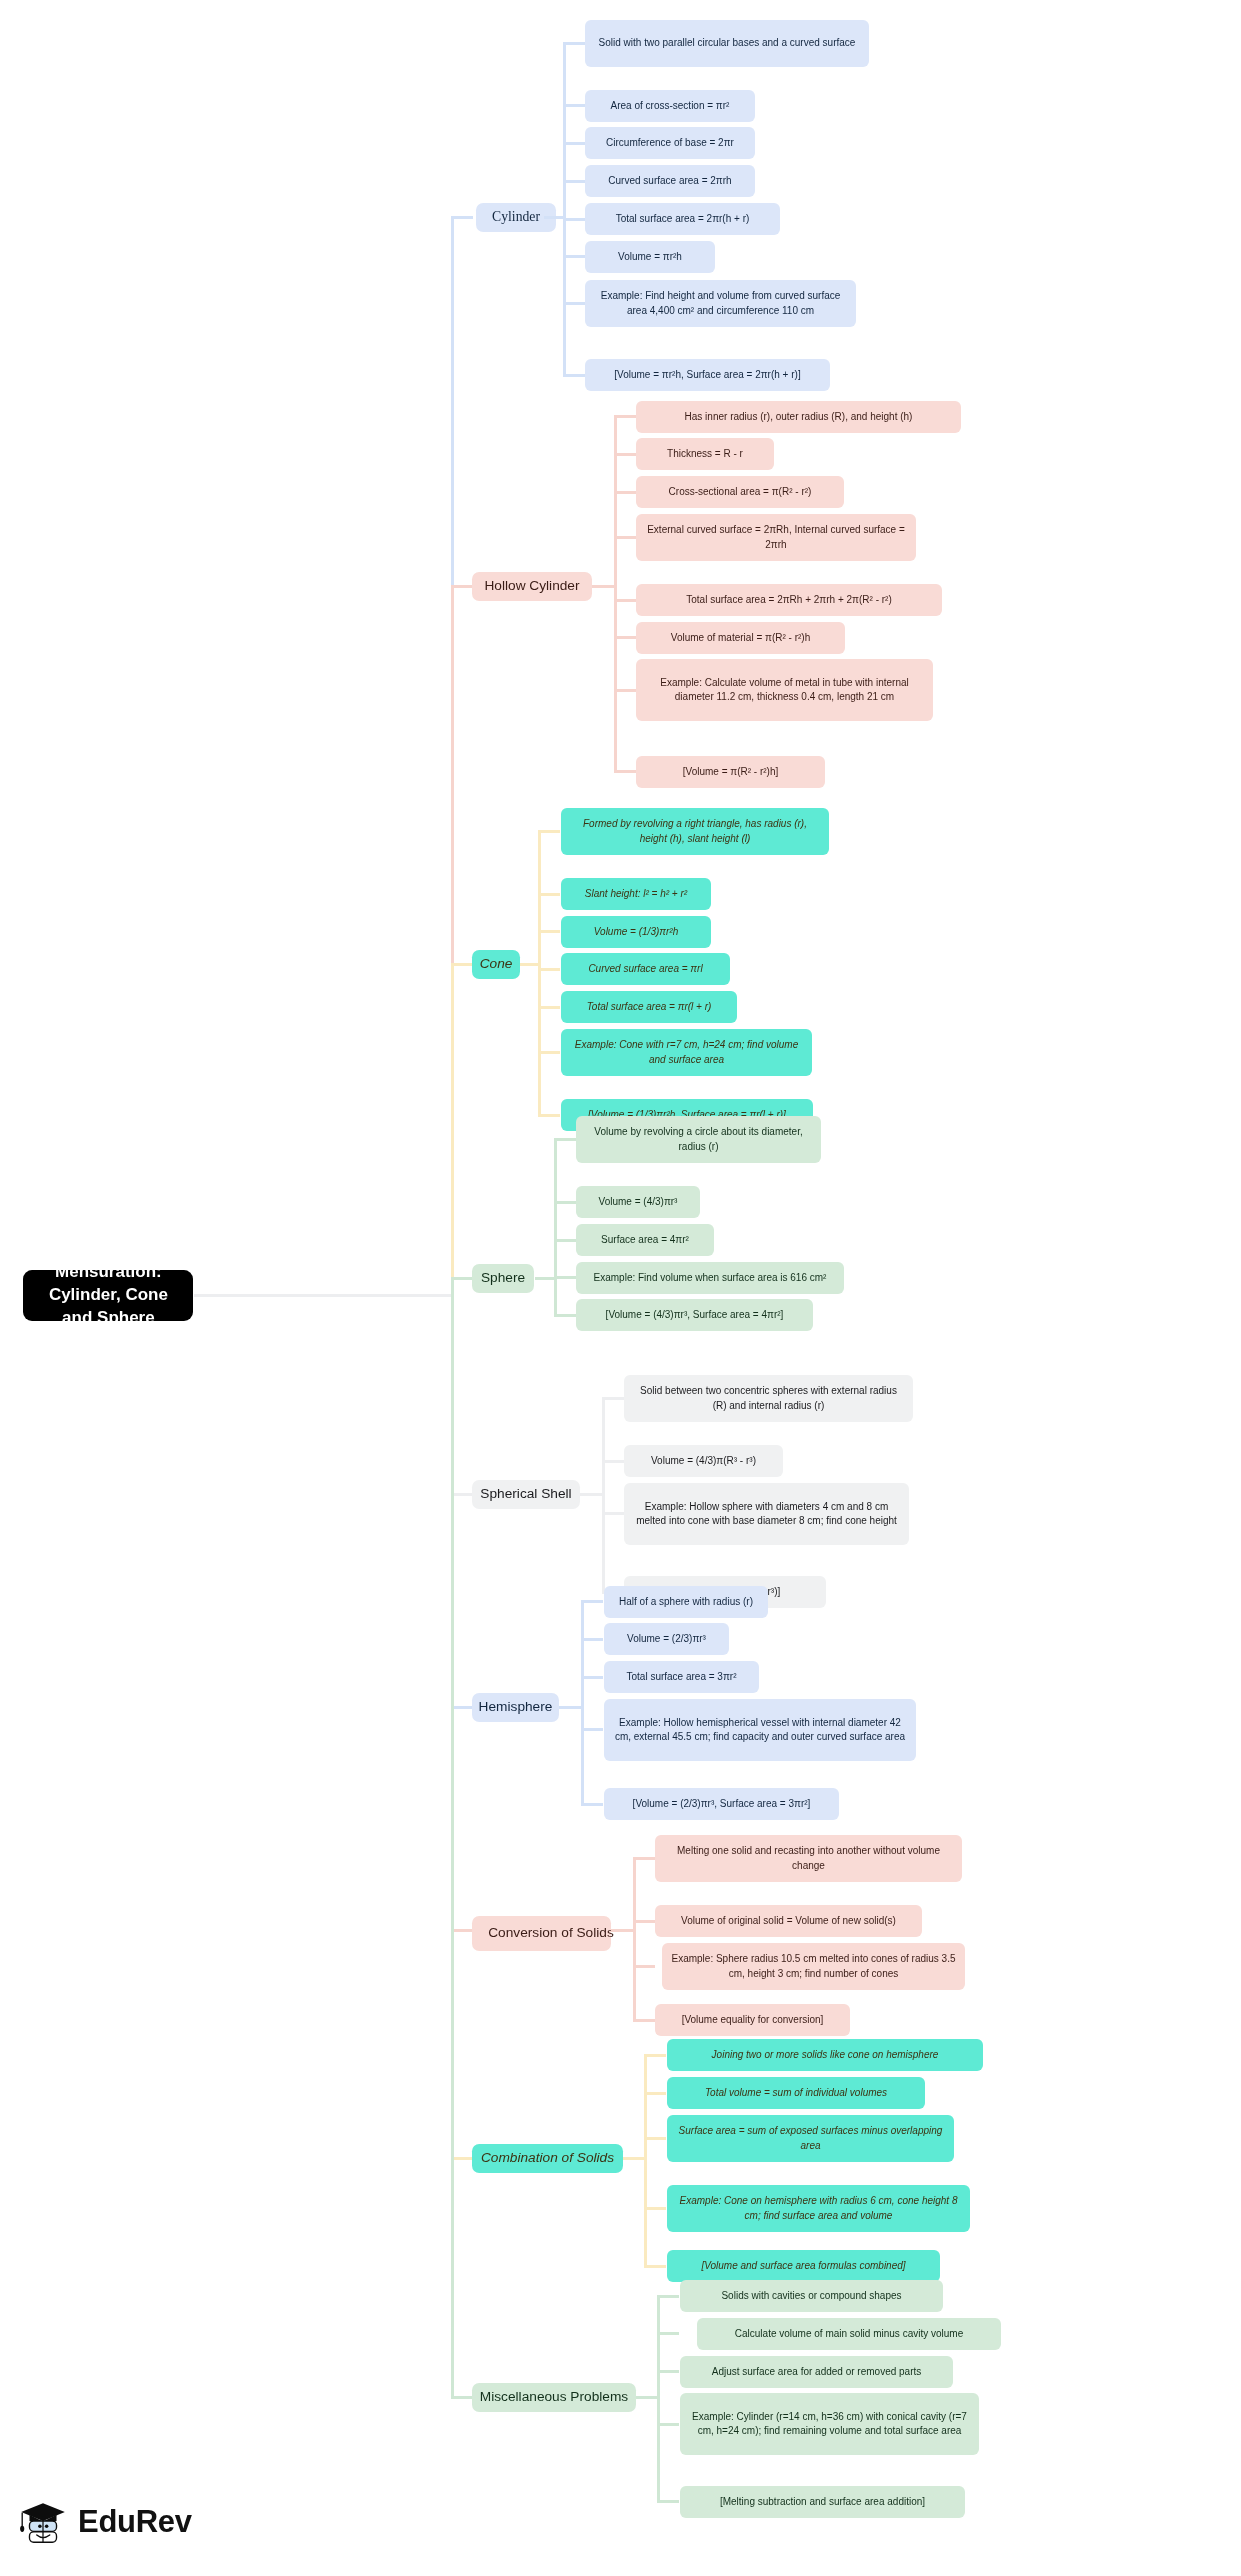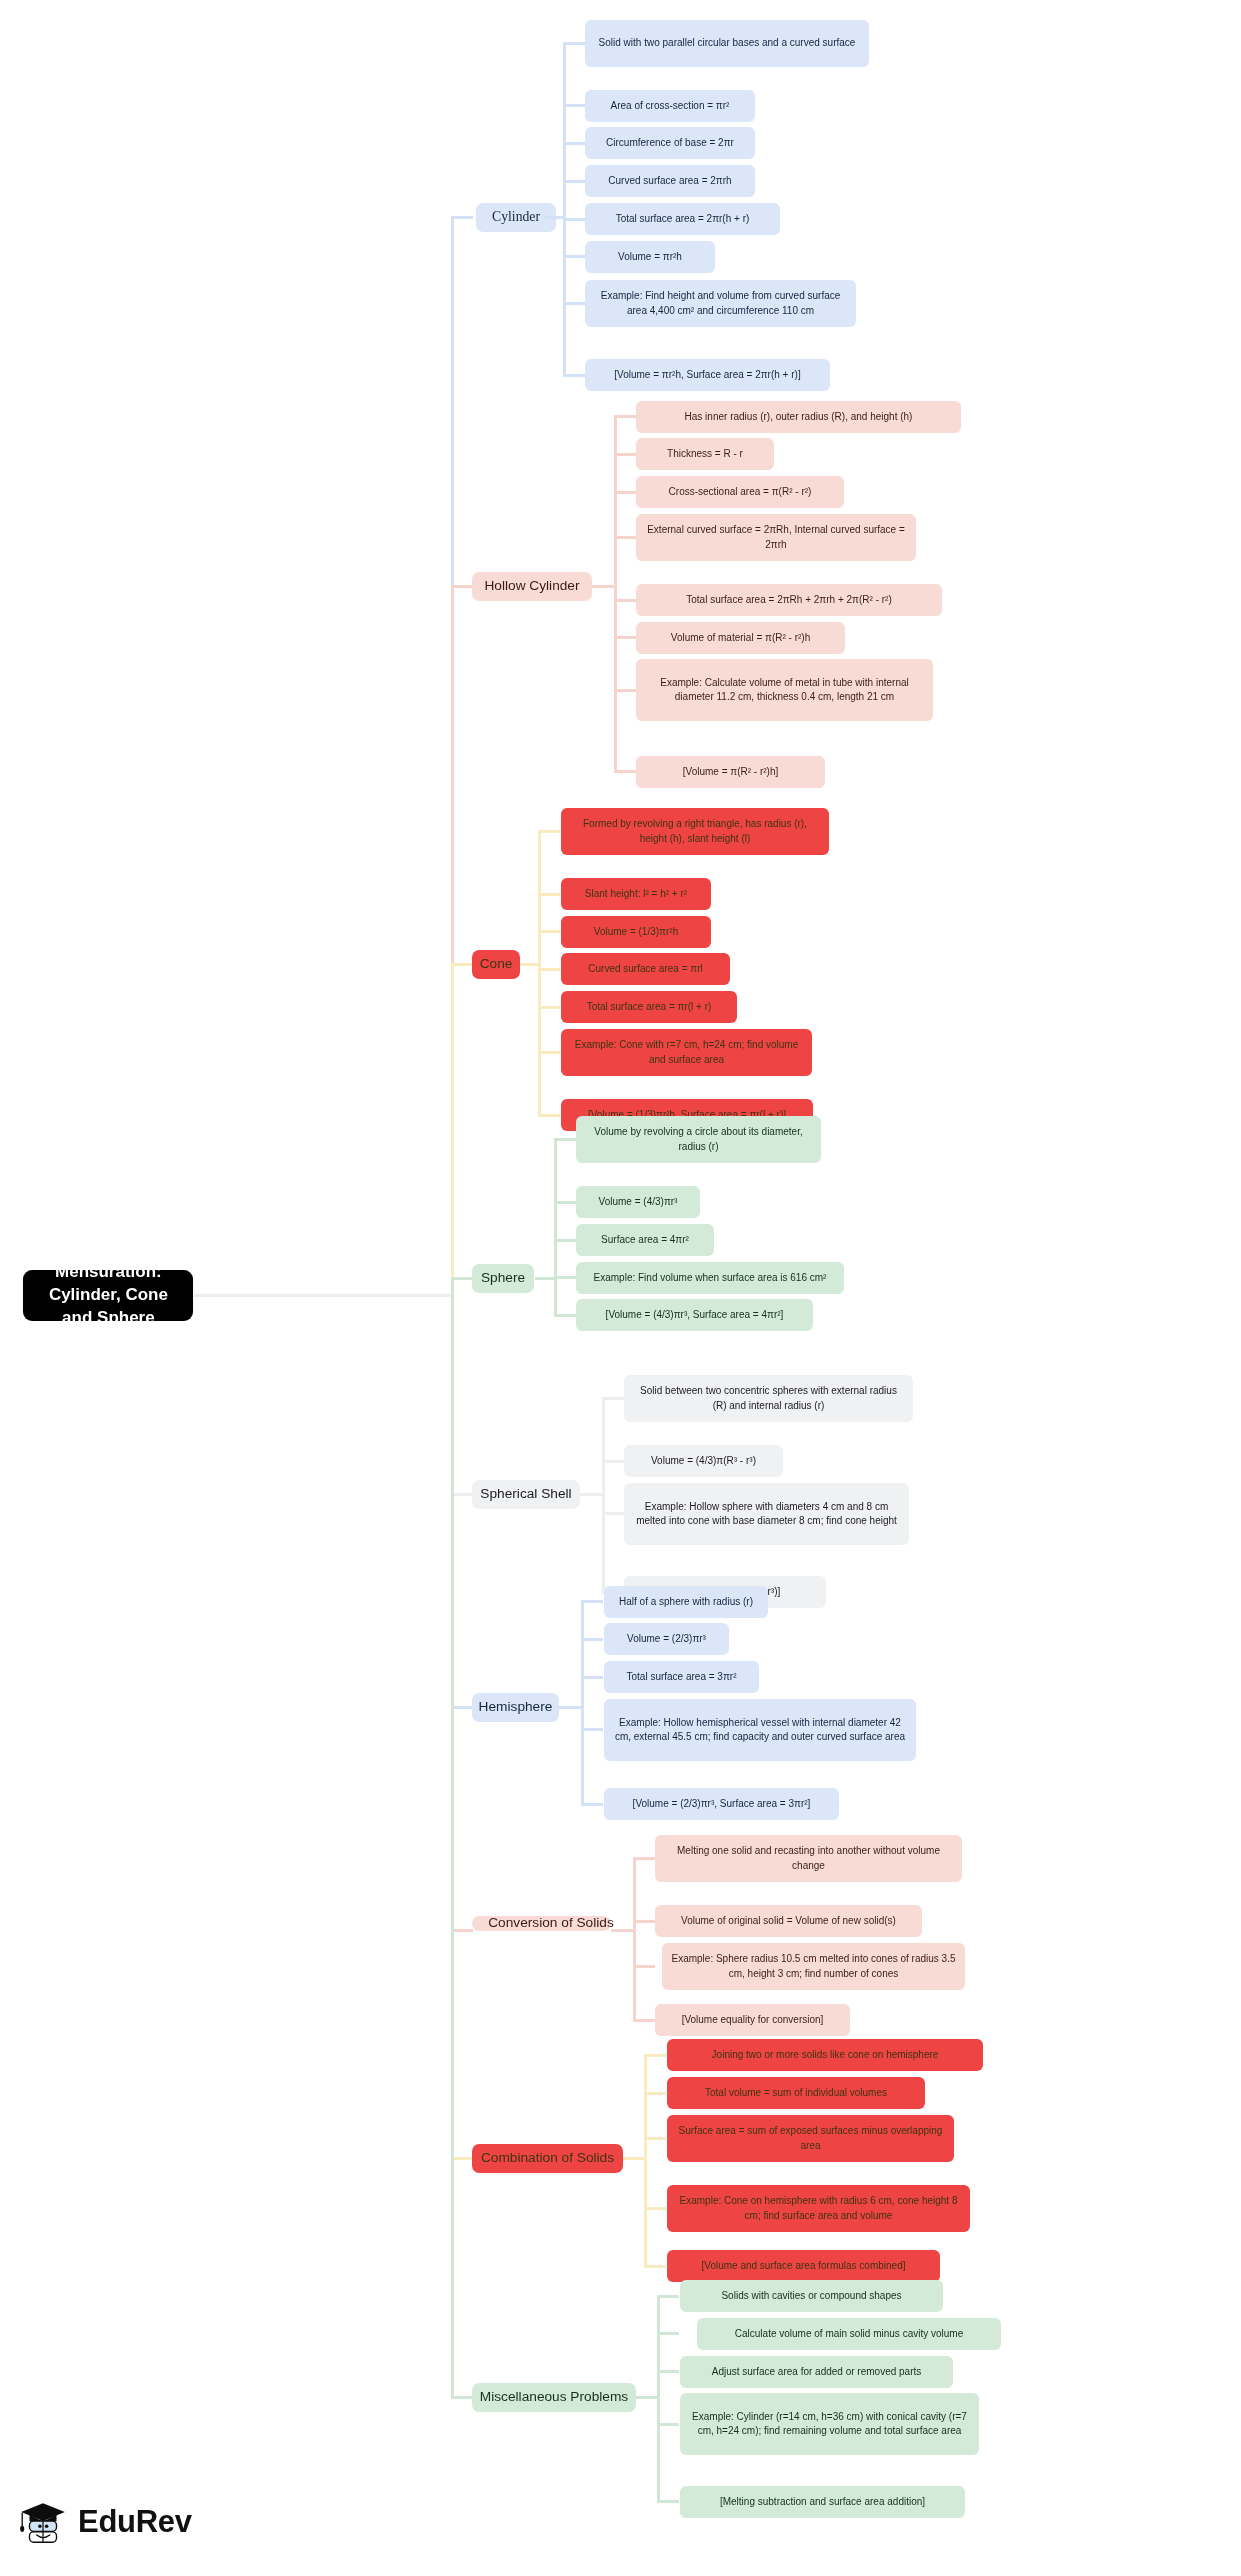--- a/index.html
+++ b/index.html
@@ -60,21 +60,21 @@
     display: flex;
     align-items: center;
     justify-content: center;
     text-align: center;
     padding: 5.2px 8.5px;
   }
 
   
   .pal-blue   { background: #dce6f9; color: #12263f; }
   .pal-pink   { background: #f9dbd6; color: #3a1c16; }
-  .pal-yellow { background: #ef4444; color: #3c3413; }
+  .pal-yellow { background: #5eead4; color: #3c3413; font-style: italic; }
   .pal-green  { background: #d4ead8; color: #12301b; }
   .pal-grey   { background: #f0f1f2; color: #1b1b1e; }
 
   .line-blue   { background: #d3e1f7; }
   .line-pink   { background: #f6d4cd; }
   .line-yellow { background: #faeac0; }
   .line-green  { background: #cfe7d4; }
   .line-grey   { background: #edeef0; }
 
   
@@ -201,21 +201,21 @@
       <div class="ln ln-h line-blue" style="left: 581px; top: 1638px; width: 22px; height: 2.6px;"></div>
       <div class="leaf-node pal-blue" style="left: 604px; top: 1623px; width: 125px; min-height: 32px;">Volume = (2/3)πr³</div>
       <div class="ln ln-h line-blue" style="left: 581px; top: 1676px; width: 22px; height: 2.6px;"></div>
       <div class="leaf-node pal-blue" style="left: 604px; top: 1661px; width: 155px; min-height: 32px;">Total surface area = 3πr²</div>
       <div class="ln ln-h line-blue" style="left: 581px; top: 1728px; width: 22px; height: 2.6px;"></div>
       <div class="leaf-node pal-blue" style="left: 604px; top: 1699px; width: 312px; min-height: 62px;">Example: Hollow hemispherical vessel with internal diameter 42 cm, external 45.5 cm; find capacity and outer curved surface area</div>
       <div class="ln ln-h line-blue" style="left: 581px; top: 1803px; width: 22px; height: 2.6px;"></div>
       <div class="leaf-node pal-blue" style="left: 604px; top: 1788px; width: 235px; min-height: 32px;">[Volume = (2/3)πr³, Surface area = 3πr²]</div>
       <div class="ln ln-v line-pink" style="left: 451px; top: 1295px; width: 2.6px; height: 635px;"></div>
       <div class="ln ln-h line-pink" style="left: 451px; top: 1929px; width: 21.5px; height: 2.6px;"></div>
-      <div class="branch-node pal-pink" style="left: 472px; top: 1916px; width: 139px; height: 15px; padding-left: 28px;">Conversion of Solids</div>
+      <div class="branch-node pal-pink" style="left: 472px; top: 1916px; width: 139px; height: 35px; padding-left: 28px;">Conversion of Solids</div>
       <div class="ln ln-h line-pink" style="left: 611px; top: 1929px; width: 24px; height: 2.6px;"></div>
       <div class="ln ln-v line-pink" style="left: 633px; top: 1859px; width: 2.6px; height: 162px;"></div>
       <div class="ln ln-h line-pink" style="left: 633px; top: 1857px; width: 22px; height: 2.6px;"></div>
       <div class="leaf-node pal-pink" style="left: 655px; top: 1835px; width: 307px; min-height: 47px;">Melting one solid and recasting into another without volume change</div>
       <div class="ln ln-h line-pink" style="left: 633px; top: 1920px; width: 22px; height: 2.6px;"></div>
       <div class="leaf-node pal-pink" style="left: 655px; top: 1905px; width: 267px; min-height: 32px;">Volume of original solid = Volume of new solid(s)</div>
       <div class="ln ln-h line-pink" style="left: 633px; top: 1965px; width: 22px; height: 2.6px;"></div>
       <div class="leaf-node pal-pink" style="left: 655px; top: 1943px; width: 303px; min-height: 47px; margin-left: 7px;">Example: Sphere radius 10.5 cm melted into cones of radius 3.5 cm, height 3 cm; find number of cones</div>
       <div class="ln ln-h line-pink" style="left: 633px; top: 2019px; width: 22px; height: 2.6px;"></div>
       <div class="leaf-node pal-pink" style="left: 655px; top: 2004px; width: 195px; min-height: 32px;">[Volume equality for conversion]</div>

